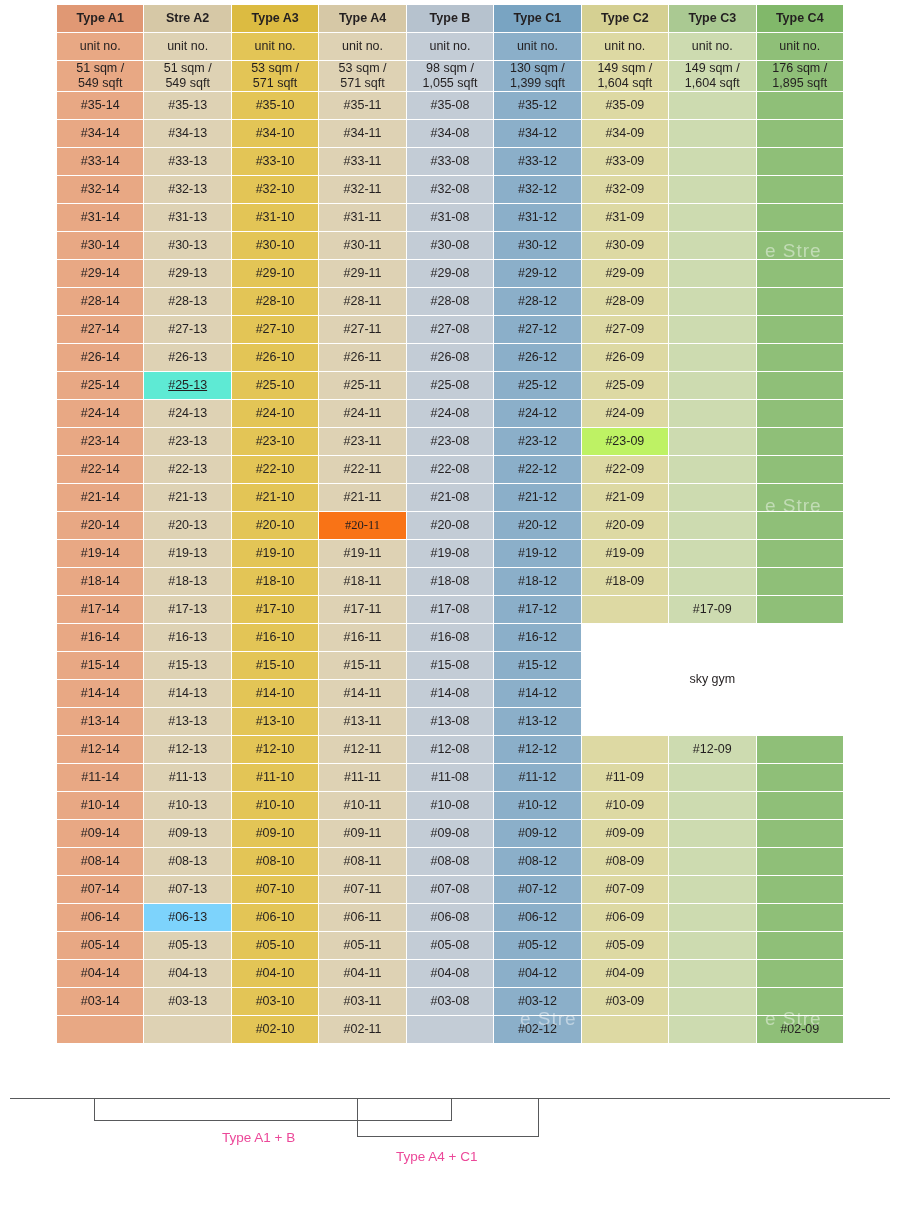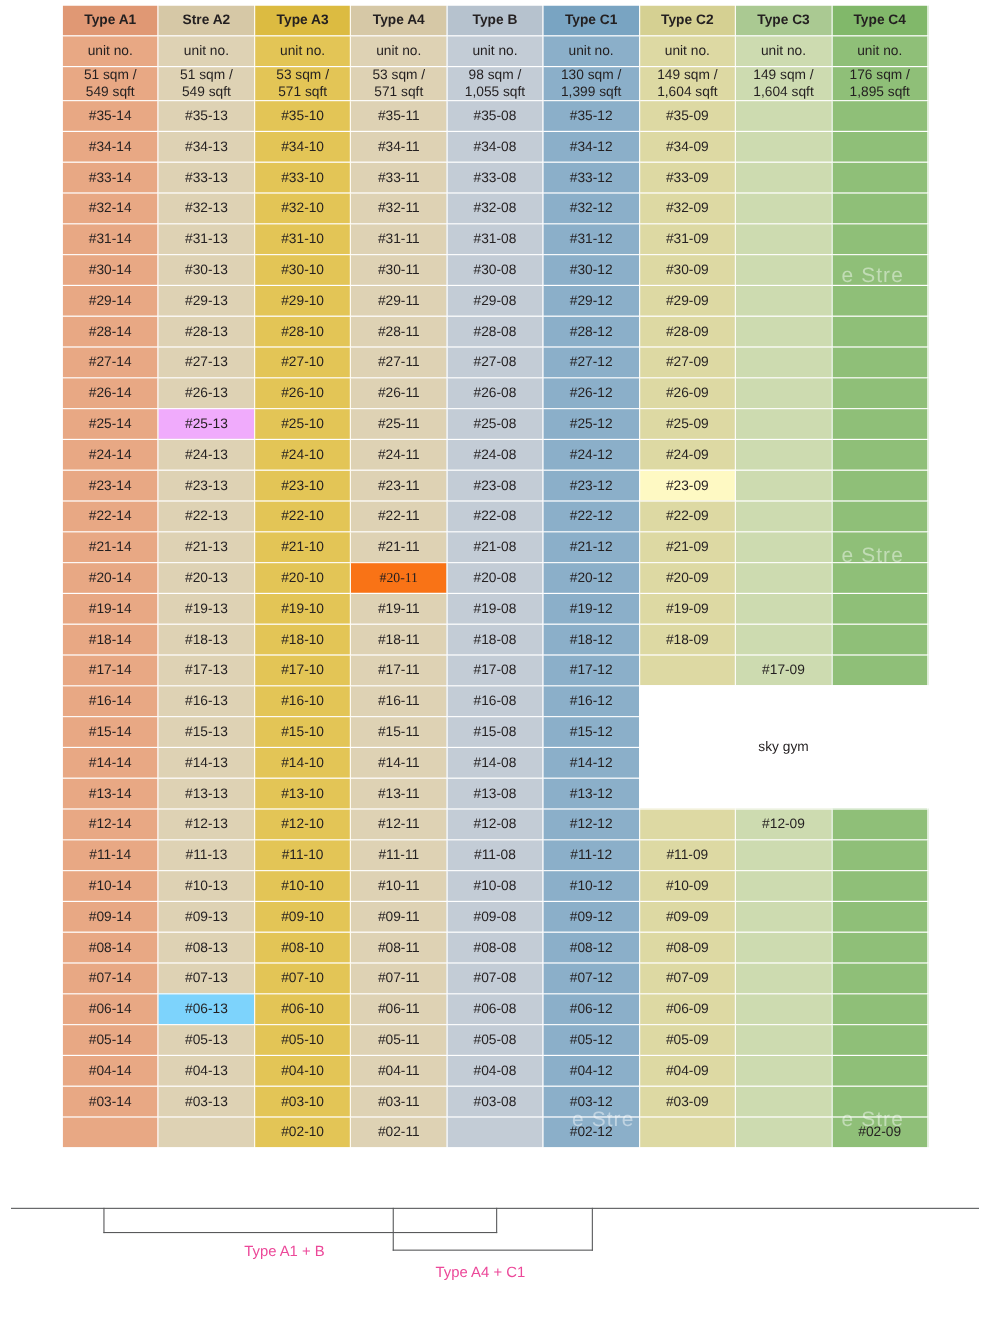--- a/index.html
+++ b/index.html
@@ -260,21 +260,21 @@
           <td class="cell" style="background: rgb(227, 197, 86);">#26-10</td>
           <td class="cell" style="background: rgb(222, 210, 180);">#26-11</td>
           <td class="cell" style="background: rgb(195, 204, 214);">#26-08</td>
           <td class="cell" style="background: rgb(139, 175, 201);">#26-12</td>
           <td class="cell" style="background: rgb(221, 217, 163);">#26-09</td>
           <td class="cell" style="background: rgb(205, 219, 176);"></td>
           <td class="cell" style="background: rgb(143, 191, 120);"></td>
         </tr>
         <tr>
           <td class="cell" style="background: rgb(232, 168, 132);">#25-14</td>
-          <td class="cell" style="background: #f0abfc;">#25-13</td>
+          <td class="cell" style="background: #5eead4; text-decoration: underline;">#25-13</td>
           <td class="cell" style="background: rgb(227, 197, 86);">#25-10</td>
           <td class="cell" style="background: rgb(222, 210, 180);">#25-11</td>
           <td class="cell" style="background: rgb(195, 204, 214);">#25-08</td>
           <td class="cell" style="background: rgb(139, 175, 201);">#25-12</td>
           <td class="cell" style="background: rgb(221, 217, 163);">#25-09</td>
           <td class="cell" style="background: rgb(205, 219, 176);"></td>
           <td class="cell" style="background: rgb(143, 191, 120);"></td>
         </tr>
         <tr>
           <td class="cell" style="background: rgb(232, 168, 132);">#24-14</td>
@@ -287,21 +287,21 @@
           <td class="cell" style="background: rgb(205, 219, 176);"></td>
           <td class="cell" style="background: rgb(143, 191, 120);"></td>
         </tr>
         <tr>
           <td class="cell" style="background: rgb(232, 168, 132);">#23-14</td>
           <td class="cell" style="background: rgb(222, 210, 180);">#23-13</td>
           <td class="cell" style="background: rgb(227, 197, 86);">#23-10</td>
           <td class="cell" style="background: rgb(222, 210, 180);">#23-11</td>
           <td class="cell" style="background: rgb(195, 204, 214);">#23-08</td>
           <td class="cell" style="background: rgb(139, 175, 201);">#23-12</td>
-          <td class="cell" style="background: #fef9c3; margin-left: 20px;">#23-09</td>
+          <td class="cell" style="background: #bef264; margin-left: 20px;">#23-09</td>
           <td class="cell" style="background: rgb(205, 219, 176);"></td>
           <td class="cell" style="background: rgb(143, 191, 120);"></td>
         </tr>
         <tr>
           <td class="cell" style="background: rgb(232, 168, 132);">#22-14</td>
           <td class="cell" style="background: rgb(222, 210, 180);">#22-13</td>
           <td class="cell" style="background: rgb(227, 197, 86);">#22-10</td>
           <td class="cell" style="background: rgb(222, 210, 180);">#22-11</td>
           <td class="cell" style="background: rgb(195, 204, 214);">#22-08</td>
           <td class="cell" style="background: rgb(139, 175, 201);">#22-12</td>

